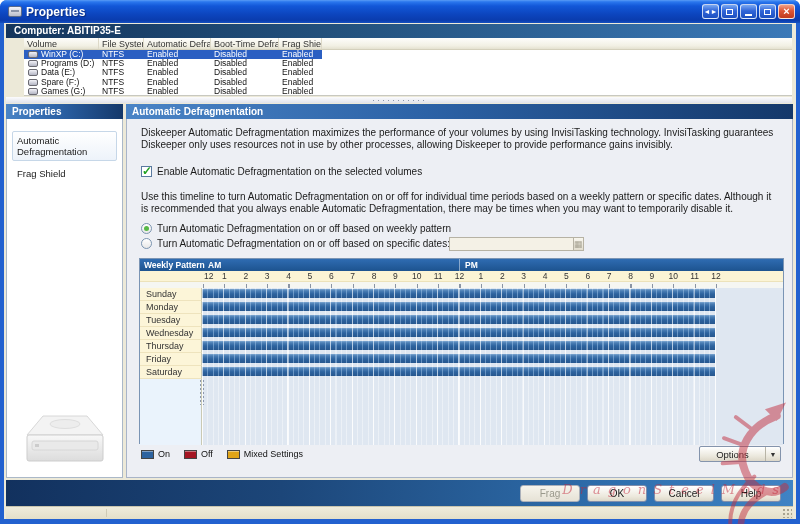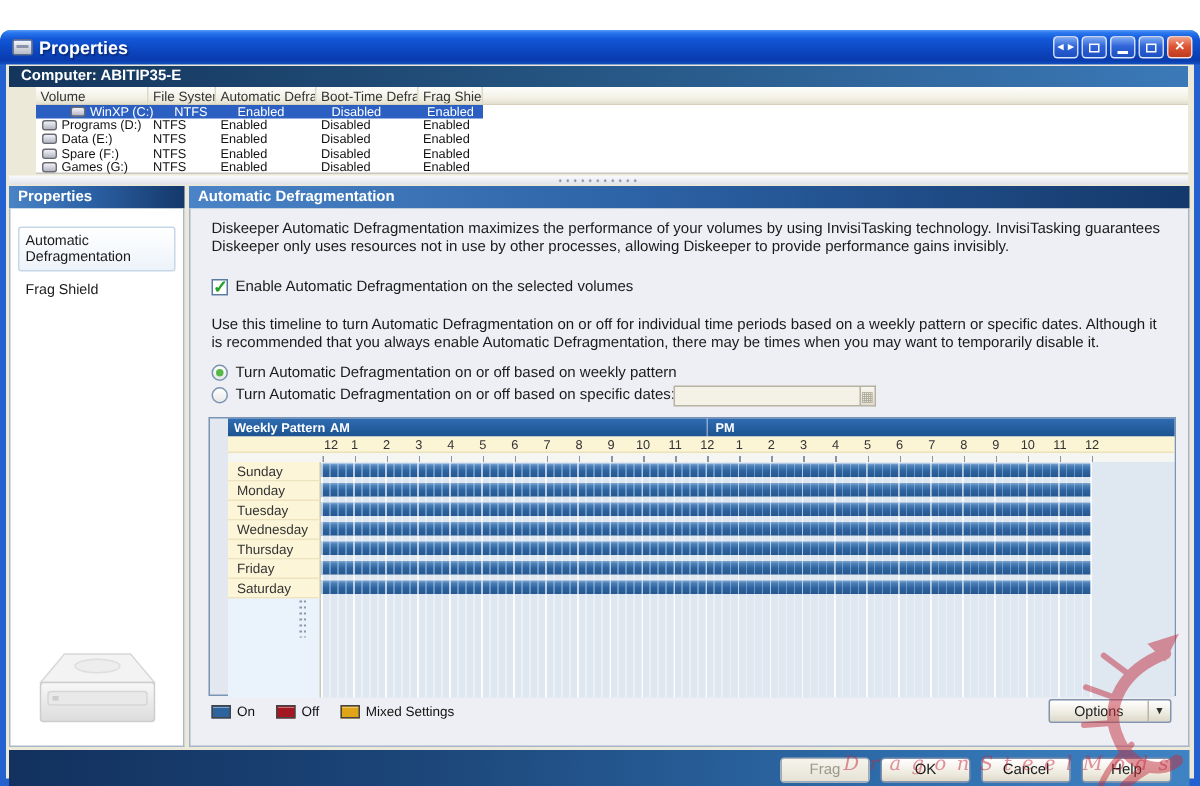--- a/index.html
+++ b/index.html
@@ -1,17 +1,17 @@
 <!DOCTYPE html>
 <html><head>
 <meta charset="utf-8">
 <style>
   * { margin:0; padding:0; box-sizing:border-box; }
   html,body { width:800px; height:524px; overflow:hidden; font-family:"Liberation Sans", sans-serif; }
-  .window { position:absolute; inset:0; background:#2261cf; border-radius:7px 7px 0 0;margin-top:20px; }
+  .window { position:absolute; inset:0; background:#2261cf; border-radius:7px 7px 0 0; }
 
   
   .titlebar { position:absolute; left:0; top:0; right:0; height:23px; border-radius:7px 7px 0 0;
     background:linear-gradient(180deg,#5a9cf5 0%,#2a77ee 8%,#1257d8 26%,#0c45be 62%,#0a3cae 88%,#1450c0 100%);
     display:flex; align-items:center; padding:0 5px; }
   .title-icon { width:14px; height:11px; margin:0 4px 0 3px; border-radius:2px;
     background:linear-gradient(#f4f4fa,#b9bcc9); border:1px solid #5a6a8a; position:relative; }
   .title-icon::after { content:""; position:absolute; left:2px; top:3px; width:8px; height:2px; background:#8a93a8; }
   .title-text { color:#fff; font-weight:bold; font-size:12px; text-shadow:1px 1px 1px #0a2a7a; flex:1; }
   .tb-btns { display:flex; gap:2px; }
@@ -30,21 +30,21 @@
     background:linear-gradient(100deg,#14355c 0%,#24537f 45%,#3b79b8 100%);
     color:#fff; font-weight:bold; font-size:10px; line-height:14px; padding-left:8px; }
 
   
   .vol-table { position:absolute; left:20px; right:4px; top:15px; height:58px; background:#fff; border-bottom:1px solid #c8c8c0; }
   .vt-head { display:flex; height:12px; background:linear-gradient(#fdfdfb,#f2f0e4 70%,#e4e1d0);
     border-bottom:1px solid #d4d0bc; font-size:9px; color:#333; }
   .vt-hc { padding-left:3px; line-height:12px; border-right:1px solid #ddd9c8; overflow:hidden; white-space:nowrap; }
   .vt-hc.fill { flex:1; border-right:none; }
   .vt-row { display:flex; height:9.2px; width:298px; font-size:8.5px; color:#111; align-items:center; }
-  .vt-row.sel { background:#2b5fc2; color:#fff;padding-left:19px; }
+  .vt-row.sel { background:#2b5fc2; color:#fff; }
   .vt-c { padding-left:3px; line-height:9px; overflow:hidden; white-space:nowrap; display:flex; align-items:center; }
   .disk-ic { width:10px; height:7px; margin:0 3px 0 1px; border-radius:2px; flex:0 0 auto;
     background:linear-gradient(#f2f2f8,#b4b6c4); border:1px solid #6a6a72; }
 
   
   .h-split { position:absolute; left:2px; right:4px; top:74px; height:6px;
     background:linear-gradient(#fbfbfd,#e0e3eb); }
   .h-grip { width:56px; height:3px; margin:2px auto 0;
     background-image:radial-gradient(circle,#8b97ad 0.8px,transparent 1px); background-size:5px 3px; }
 
@@ -68,21 +68,21 @@
   .tl-desc { position:absolute; left:14px; right:12px; top:72px; line-height:12px; }
   .radio-row { position:absolute; left:14px; display:flex; align-items:center; gap:5px; cursor:pointer; }
   .radio { width:11px; height:11px; border-radius:50%; border:1px solid #7a94b0; background:linear-gradient(#fff,#e8e8e8); position:relative; }
   .radio.sel::after { content:""; position:absolute; left:2px; top:2px; width:5px; height:5px; border-radius:50%; background:#57b847; }
   .date-field { position:absolute; left:322px; top:118px; width:126px; height:14px; display:flex; }
   .date-input { flex:1; border:1px solid #b6b2a4; background:#f4f1e6; font-size:9px; color:#888; padding:0 3px; font-family:"Liberation Sans",sans-serif; }
   .date-btn { width:15px; border:1px solid #b6b2a4; border-left:none; background:linear-gradient(#f8f6ee,#e2ddce);
     color:#a8a494; font-size:9px; display:flex; align-items:center; justify-content:center; cursor:pointer; }
 
   
-  .timeline { position:absolute; left:12px; top:139px; width:645px; height:186px; border:1px solid #7a94b4; background:#e3e8f0;padding-left:12px; }
+  .timeline { position:absolute; left:12px; top:139px; width:645px; height:186px; border:1px solid #7a94b4; background:#e3e8f0; }
   .tl-amrow { height:12px; background:linear-gradient(#2f6cb2,#1d538f); color:#fff; font-size:8.5px; font-weight:bold; position:relative; }
   .tl-amrow .corner-lbl { position:absolute; left:4px; top:1px; }
   .tl-amrow .am-lbl { position:absolute; left:68px; top:1px; }
   .tl-amrow .pm-lbl { position:absolute; left:325px; top:1px; }
   .tl-amrow .pm-div { position:absolute; left:319px; top:0; bottom:0; width:1px; background:rgba(255,255,255,.45); }
   .tl-numrow { height:11px; background:#fbf4d5; position:relative; border-bottom:1px solid #ece2ba; }
   .tl-numrow .numgrid { position:absolute; left:63px; right:0; top:0; bottom:0; }
   .hour-label { position:absolute; top:0; font-size:8.5px; color:#333; transform:translateX(-50%); line-height:11px; }
   .hour-label.first { transform:none; }
   .tl-tickrow { height:6px; background:#f5f6f2; position:relative; }

